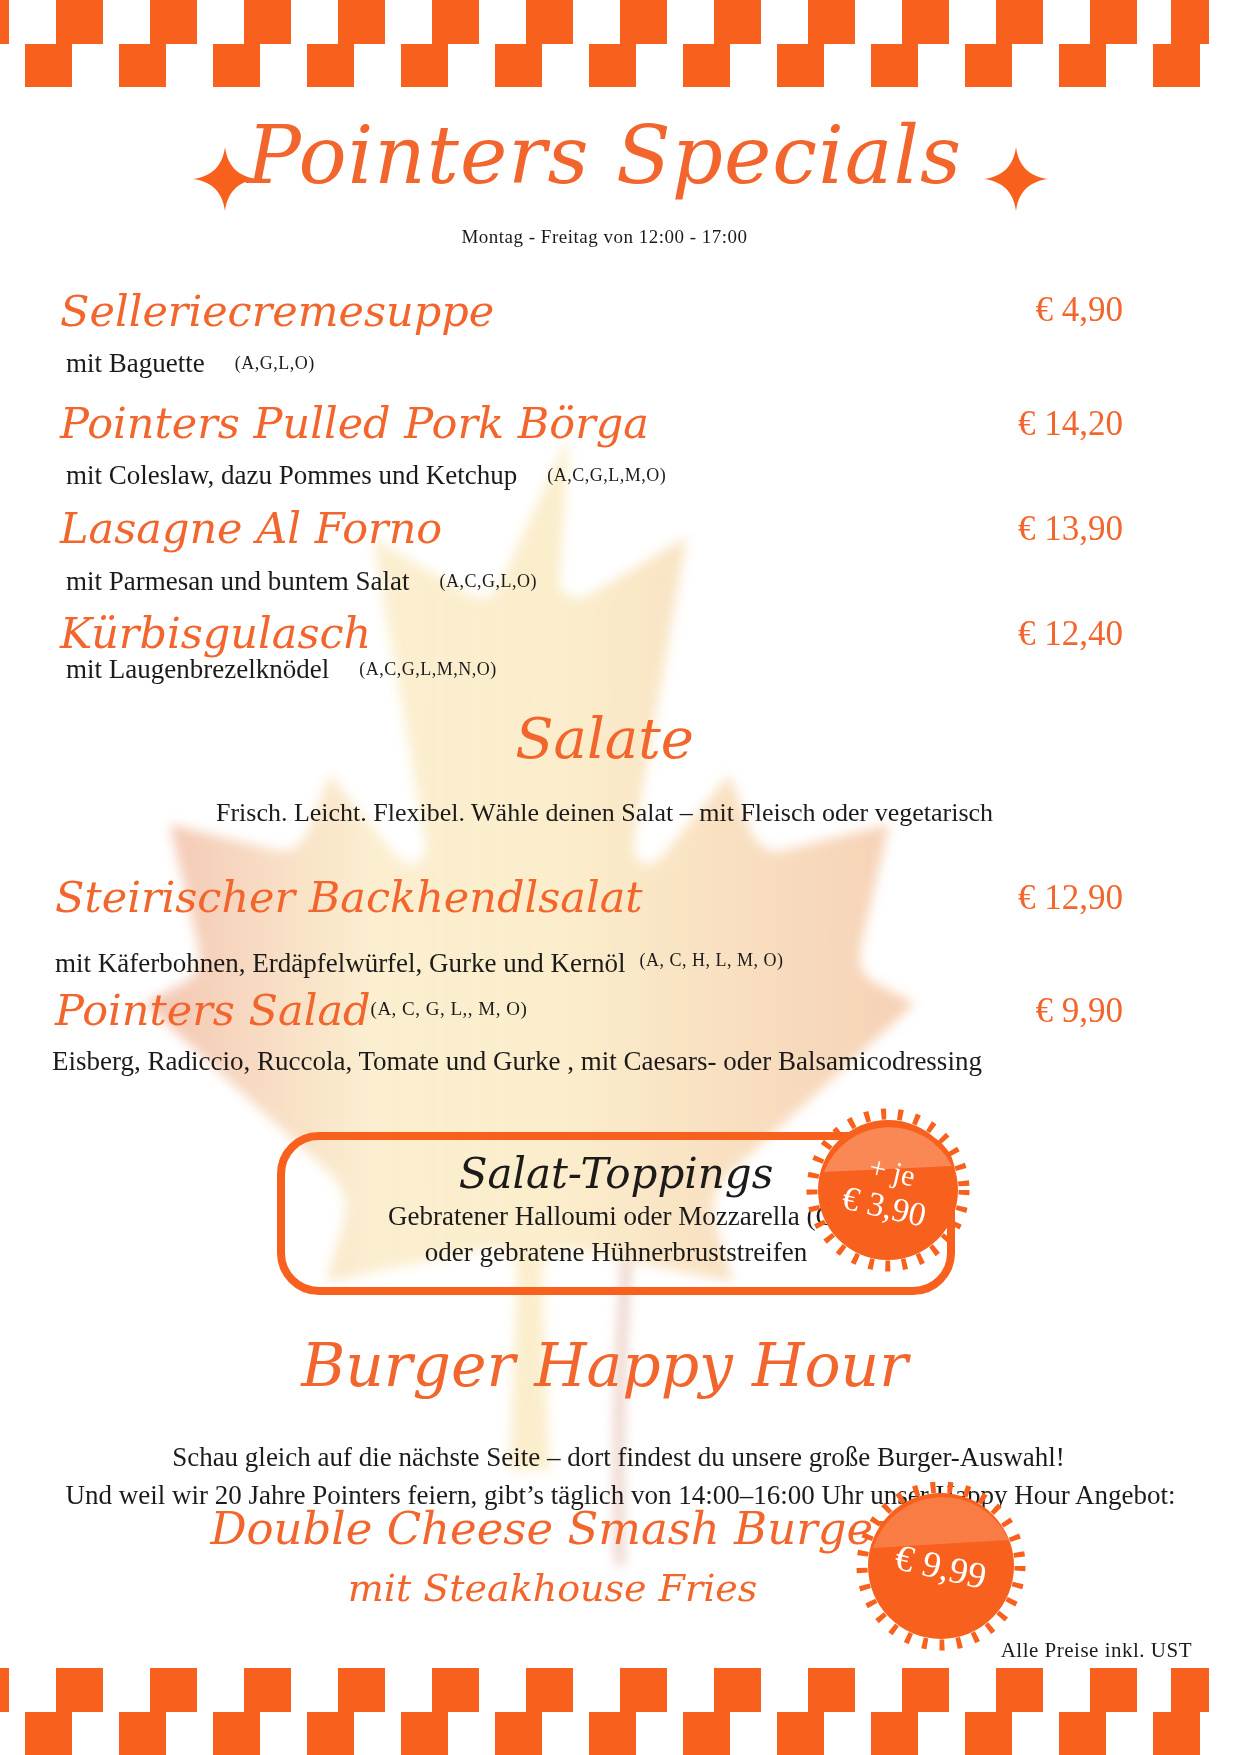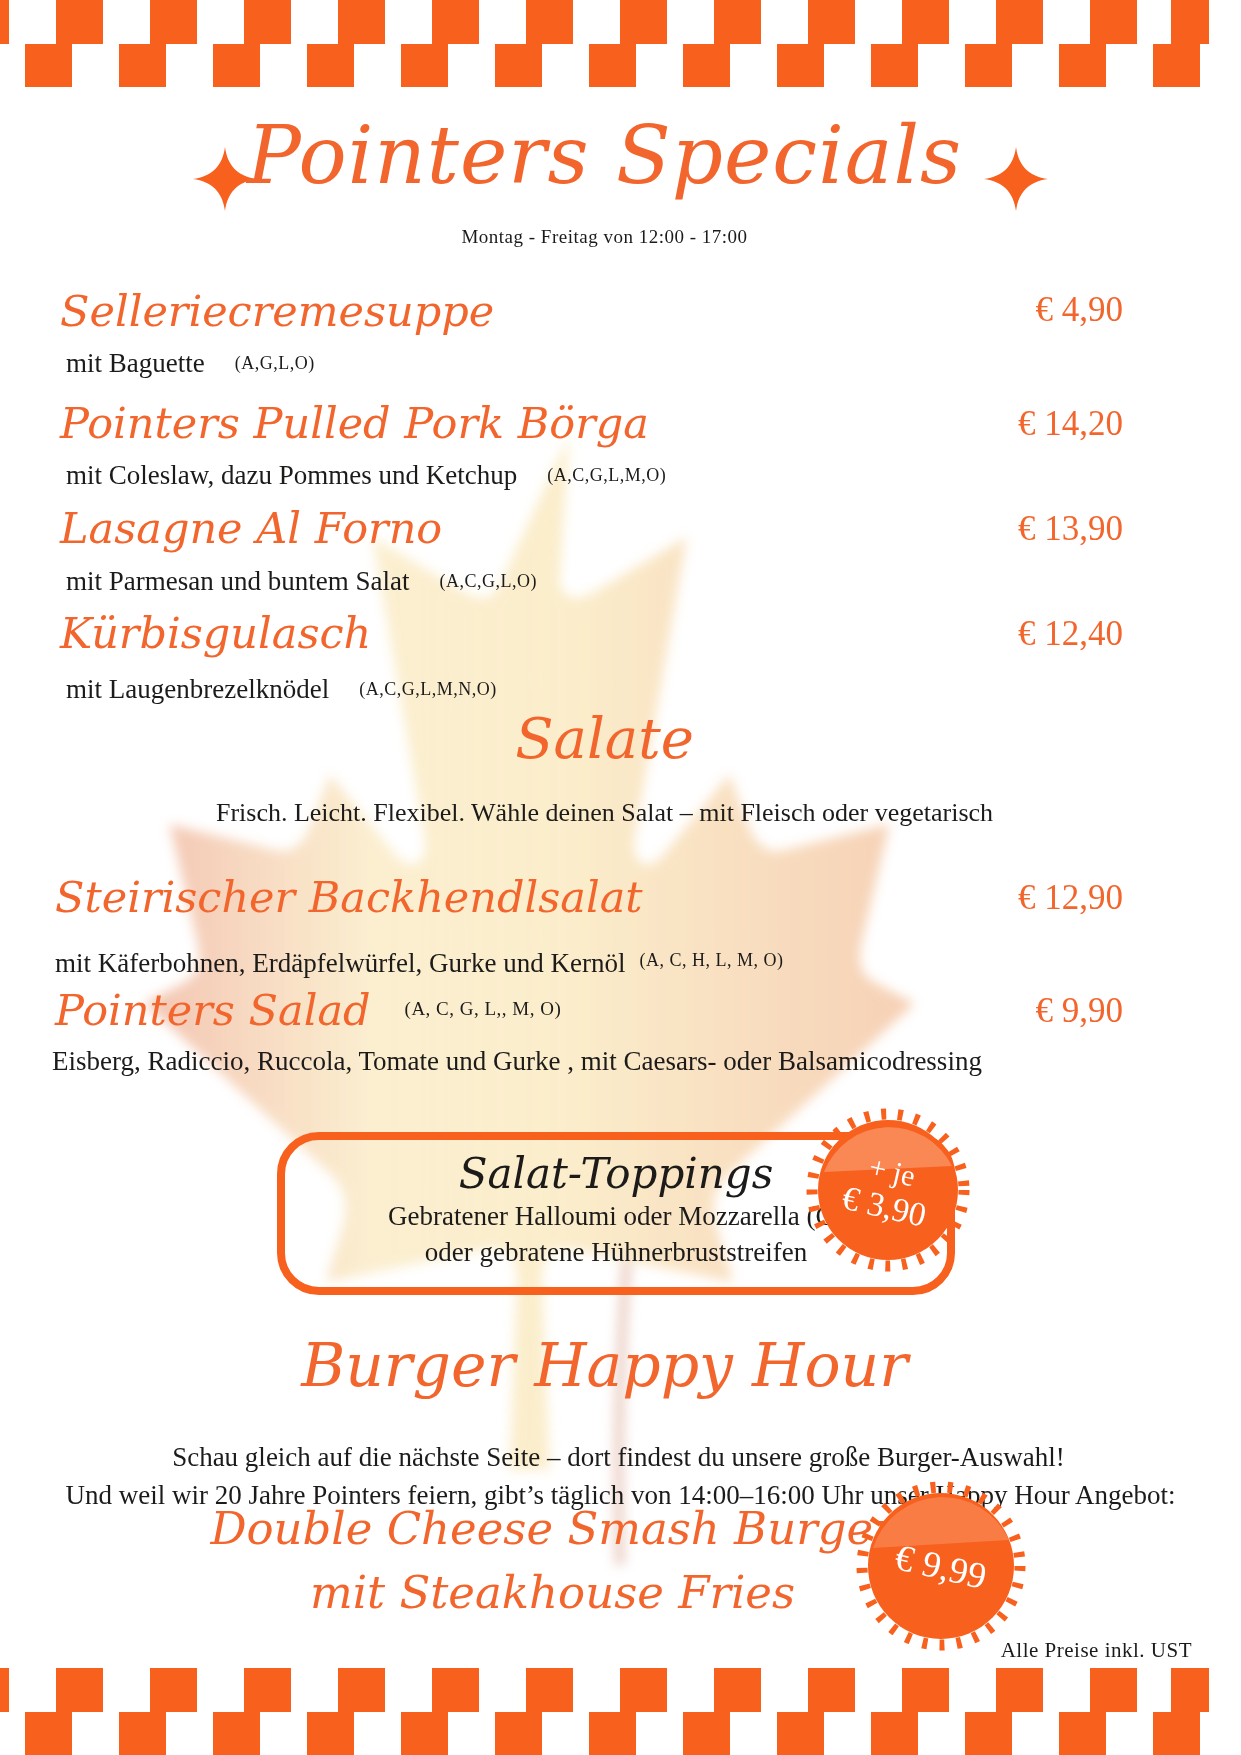--- a/index.html
+++ b/index.html
@@ -22,21 +22,21 @@
   #sparkle-left{left:193px;top:146px;}
   #sparkle-right{left:984px;top:146px;}
   #subtitle{top:226px;left:0;width:100%;text-align:center;font-size:19px;letter-spacing:.5px;}
   
   .item-name{position:absolute;left:60px;font-size:43px;white-space:nowrap;z-index:2;}
   .item-price{position:absolute;right:86px;font-size:35px;color:var(--script);white-space:nowrap;z-index:2;
               font-family:"Liberation Serif", serif;}
   .item-desc{position:absolute;left:66px;font-size:27px;white-space:nowrap;z-index:2;}
   .allergens{font-size:18px;margin-left:30px;position:relative;top:-3px;letter-spacing:.5px;}
   .inline-allergens{font-size:19px;font-family:"Liberation Serif", serif;font-style:normal;
-                    color:var(--text);margin-left:34px;position:relative;top:-10px;letter-spacing:.5px;}
+                    color:var(--text);position:relative;top:-10px;letter-spacing:.5px;}
   
   #salate-heading{top:706px;left:0;width:100%;text-align:center;font-size:56px;}
   #salate-intro{top:798px;left:0;width:100%;text-align:center;font-size:26px;}
   
   #toppings-box{position:absolute;left:277px;top:1132px;width:678px;height:163px;z-index:2;
                 border:8px solid var(--orange);border-radius:42px;box-sizing:border-box;
                 text-align:center;padding-top:10px;}
   #toppings-heading{font-family:"DejaVu Serif", serif;font-style:italic;color:var(--text);
                     font-size:42px;line-height:1.15;}
   .toppings-line{font-size:27px;line-height:36px;}
@@ -48,21 +48,21 @@
   .badge-text{position:absolute;left:0;top:0;width:176px;height:176px;display:flex;flex-direction:column;
               align-items:center;justify-content:center;transform:rotate(13deg);color:#fff;z-index:2;}
   #badge-toppings .bt1{font-size:30px;line-height:34px;}
   #badge-toppings .bt2{font-size:34px;line-height:38px;}
   #badge-burger .bt2{font-size:37px;}
   
   #hh-heading{top:1330px;left:0;width:100%;text-align:center;font-size:60px;}
   #hh-line1{top:1442px;left:0;width:1237px;text-align:center;font-size:27px;}
   #hh-line2{top:1480px;left:0;width:1241px;text-align:center;font-size:27px;}
   #offer-line1{top:1502px;left:0;width:1105px;text-align:center;font-size:45px;}
-  #offer-line2{top:1566px;left:0;width:1105px;text-align:center;font-size:45px;}
+  #offer-line2{top:1566px;left:0;width:1105px;text-align:center;font-size:38px;}
   
   #footer-note{top:1638px;right:17px;font-size:21px;letter-spacing:.5px;text-align:left;}
 </style>
 </head>
 <body>
 
 <div id="page">
 
   <svg id="leaf-layer" width="1241" height="1755" viewBox="0 0 1241 1755">
     <defs>
@@ -111,21 +111,21 @@
   </div>
 
   <div class="item-name script" style="top:503px">Lasagne Al Forno</div>
   <div class="item-price" style="top:509px">€ 13,90</div>
   <div class="item-desc" style="top:566px">
     <span>mit Parmesan und buntem Salat</span><span class="allergens">(A,C,G,L,O)</span>
   </div>
 
   <div class="item-name script" style="top:608px">Kürbisgulasch</div>
   <div class="item-price" style="top:614px">€ 12,40</div>
-  <div class="item-desc" style="top:674px">
+  <div class="item-desc" style="top:654px">
     <span>mit Laugenbrezelknödel</span><span class="allergens">(A,C,G,L,M,N,O)</span>
   </div>
 
   <div id="salate-intro" class="content">Frisch. Leicht. Flexibel. Wähle deinen Salat – mit Fleisch oder vegetarisch</div>
   <div id="salate-heading" class="content script">Salate</div>
 
   <div class="item-name script" style="top:872px;left:55px">Steirischer Backhendlsalat</div>
   <div class="item-price" style="top:878px">€ 12,90</div>
   <div class="item-desc" style="top:948px;left:55px">
     <span>mit Käferbohnen, Erdäpfelwürfel, Gurke und Kernöl</span><span class="allergens" style="margin-left:14px;top:-6px">(A, C, H, L, M, O)</span>

